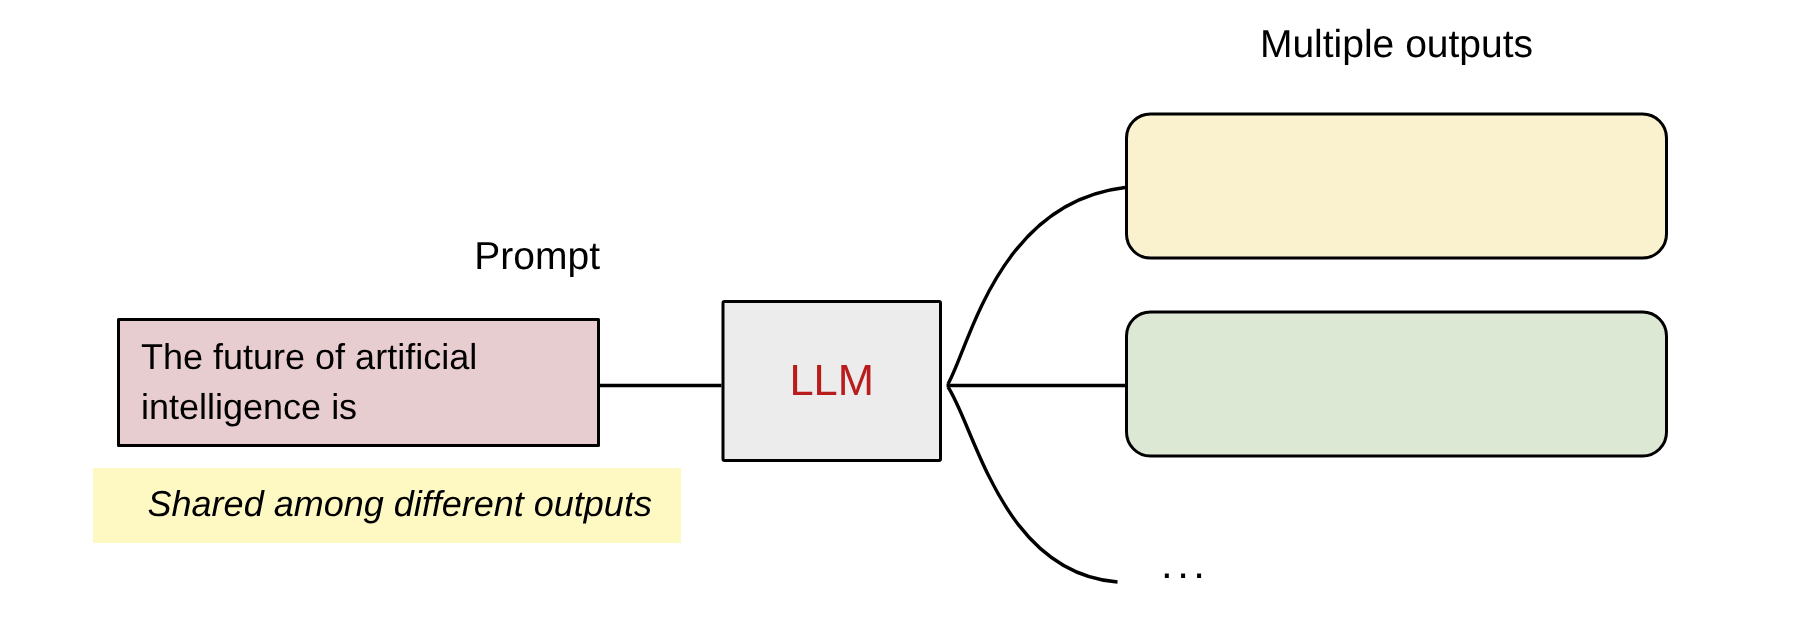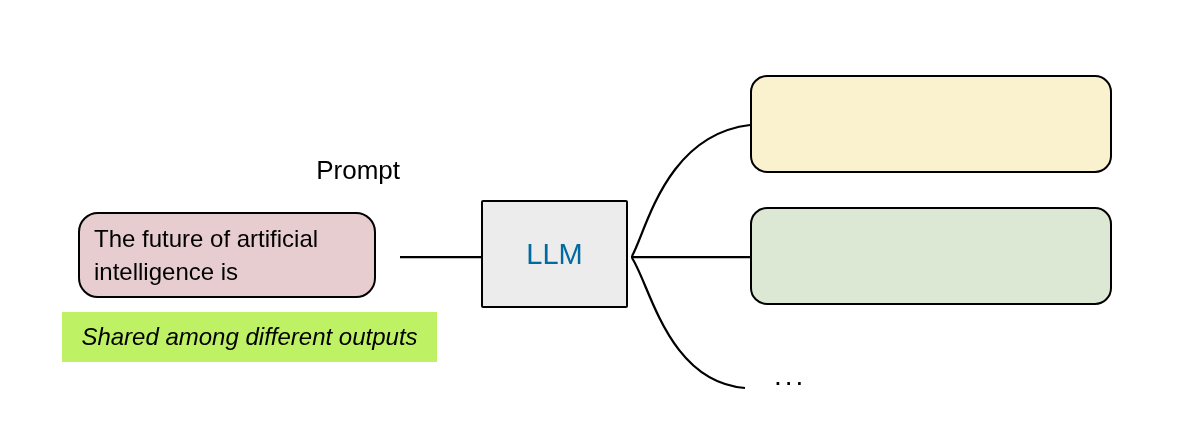--- a/index.html
+++ b/index.html
@@ -33,25 +33,25 @@
     top: 155px;
     width: 320px;
     text-align: right;
     font-size: 26px;
     color: #000000;
   }
   .prompt-box {
     position: absolute;
     left: 78px;
     top: 212px;
-    width: 298px;
+    width: 322px;
     height: 86px;
     box-sizing: border-box;
     border: 2.5px solid #000000;
-    border-radius: 20px;
+    border-radius: 1px;
     padding: 8px 14px;
     font-size: 24px;
     line-height: 33px;
     color: #000000;
   }
   .shared-note {
     position: absolute;
     left: 62px;
     top: 312px;
     width: 375px;
@@ -68,21 +68,21 @@
     top: 200px;
     width: 147px;
     height: 108px;
     box-sizing: border-box;
     border: 2.5px solid #000000;
     border-radius: 2px;
     display: flex;
     align-items: center;
     justify-content: center;
     font-size: 29px;
-    color: #0369a1;
+    color: #b91c1c;
   }
   .outputs-title {
     position: absolute;
     left: 750px;
     top: 14px;
     width: 362px;
     text-align: center;
     font-size: 26px;
     color: #000000;
   }
@@ -117,24 +117,25 @@
     <path d="M 631 257 H 750"></path>
     <path d="M 632 258 C 650 285, 668 382, 745 388"></path>
   </svg>
 
   <div class="prompt-title">Prompt</div>
 
   <div class="prompt-box" style="background-color: rgb(232, 205, 208);">
     <span>The future of artificial intelligence is</span>
   </div>
 
-  <div class="shared-note" style="background-color: #bef264;">Shared among different outputs</div>
+  <div class="shared-note" style="background-color: #fef9c3; padding-left: 17px;">Shared among different outputs</div>
 
   <div class="llm-box" style="background-color: rgb(236, 236, 236);">LLM</div>
 
+  <div class="outputs-title">Multiple outputs</div>
 
   <div class="output-box output1" style="background-color: rgb(250, 241, 207);"></div>
 
   <div class="output-box output2" style="background-color: rgb(221, 232, 212);"></div>
 
   <div class="ellipsis">...</div>
 
 </div>
 
 </body></html>

